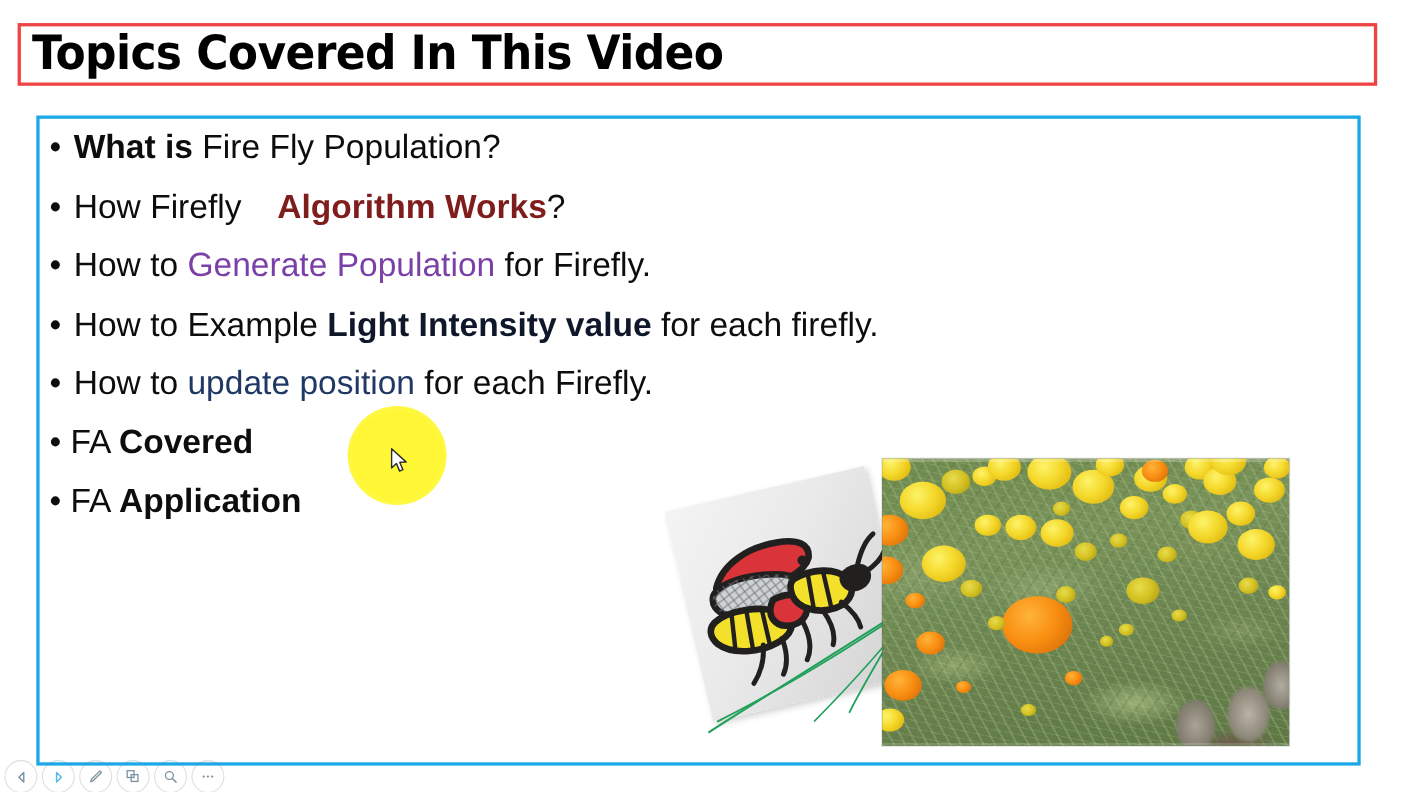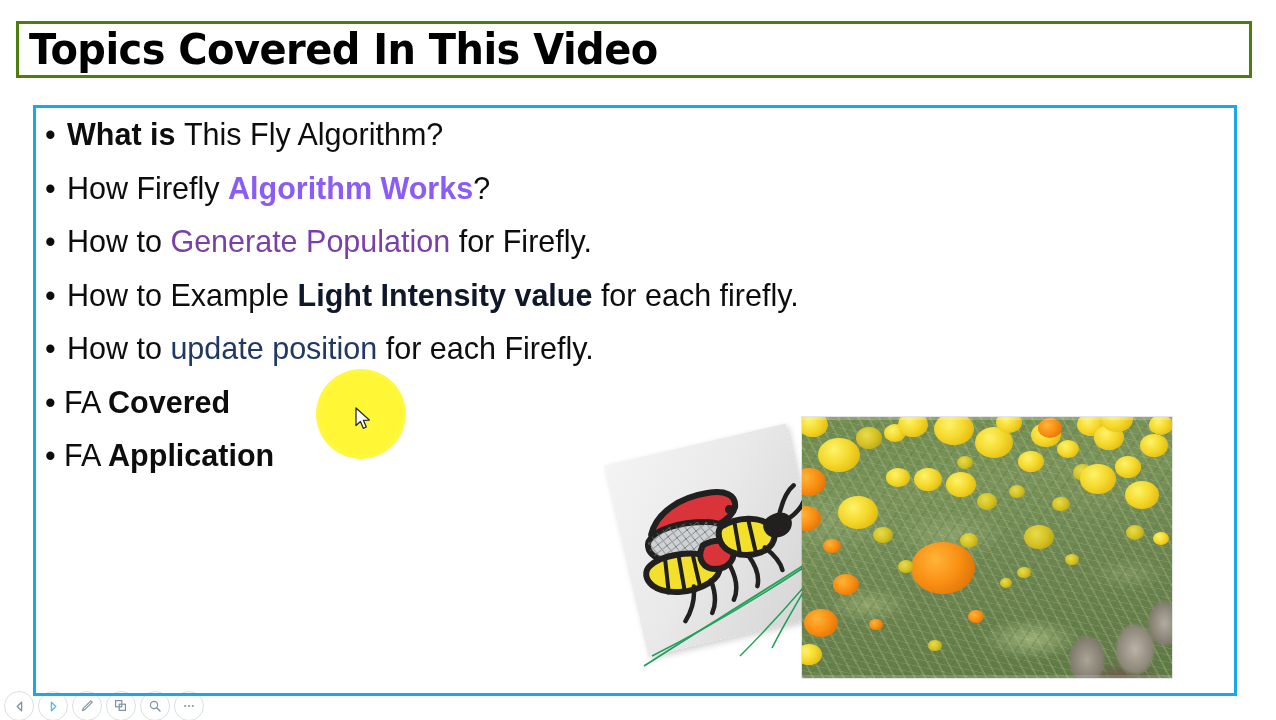--- a/index.html
+++ b/index.html
@@ -13,21 +13,21 @@
     position: relative;
     width: 1276px; height: 720px;
     background: #ffffff;
   }
 
   
   #title-box {
     position: absolute;
     left: 16px; top: 21px;
     width: 1236px; height: 57px;
-    border: 3px solid #4d7c0f;
+    border: 3px solid #ef4444;
     background: #ffffff;
     box-sizing: border-box;
   }
   #title-text {
     position: absolute;
     left: 10px; top: 50%;
     transform: translateY(-52%);
     font-family: "DejaVu Sans", sans-serif;
     font-weight: 700;
     font-size: 43px;
@@ -68,21 +68,21 @@
   .bullet-row .dot {
     position: absolute;
     left: 0; top: 0;
     font-size: 30.5px;
     line-height: 53.5px;
     color: #0d0d0d;
   }
   .bullet-row.tight { padding-left: 19px; }
   .seg { white-space: pre; }
   .b { font-weight: 700; }
-  .c-green  { color: #8b5cf6; font-weight: 700; }
+  .c-green  { color: #7f1d1d; font-weight: 700; margin-left: 24px; }
   .c-purple { color: #7b3fa8; font-weight: 400; }
   .c-cyan   { color: #0f172a; font-weight: 700; }
   .c-navy   { color: #1f3864; }
 
   
   #click-halo {
     position: absolute;
     left: 316px; top: 369px;
     width: 90px; height: 90px;
     border-radius: 50%;
@@ -182,21 +182,21 @@
 
 <div id="slide">
 
   <div id="title-box">
     <div id="title-text">Topics Covered In This Video</div>
   </div>
 
   <div id="content-box"></div>
 
   <ul id="bullet-list">
-      <li class="bullet-row"><span class="dot">•</span><span class="seg b">What is </span><span class="seg ">This Fly Algorithm?</span></li>
+      <li class="bullet-row"><span class="dot">•</span><span class="seg b">What is </span><span class="seg ">Fire Fly Population?</span></li>
       <li class="bullet-row"><span class="dot">•</span><span class="seg ">How Firefly </span><span class="seg c-green">Algorithm Works</span><span class="seg ">?</span></li>
       <li class="bullet-row"><span class="dot">•</span><span class="seg ">How to </span><span class="seg c-purple">Generate Population</span><span class="seg "> for Firefly.</span></li>
       <li class="bullet-row"><span class="dot">•</span><span class="seg ">How to Example </span><span class="seg c-cyan">Light Intensity value</span><span class="seg "> for each firefly.</span></li>
       <li class="bullet-row"><span class="dot">•</span><span class="seg ">How to </span><span class="seg c-navy">update position</span><span class="seg "> for each Firefly.</span></li>
       <li class="bullet-row tight"><span class="dot">•</span><span class="seg ">FA </span><span class="seg b">Covered</span></li>
       <li class="bullet-row tight"><span class="dot">•</span><span class="seg ">FA </span><span class="seg b">Application</span></li>
     </ul>
 
   <div id="firefly-card">
     <div class="card-bg"></div>

